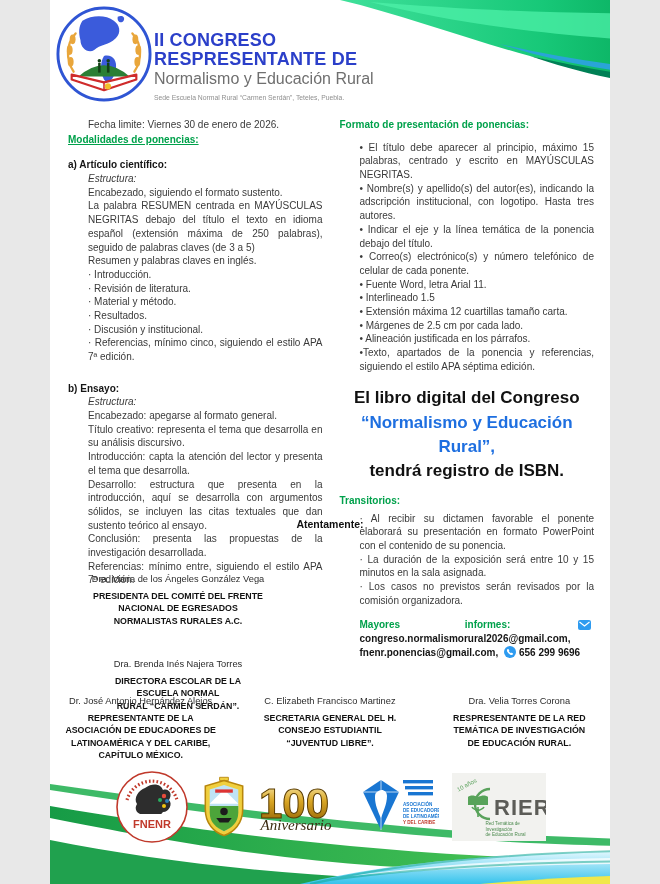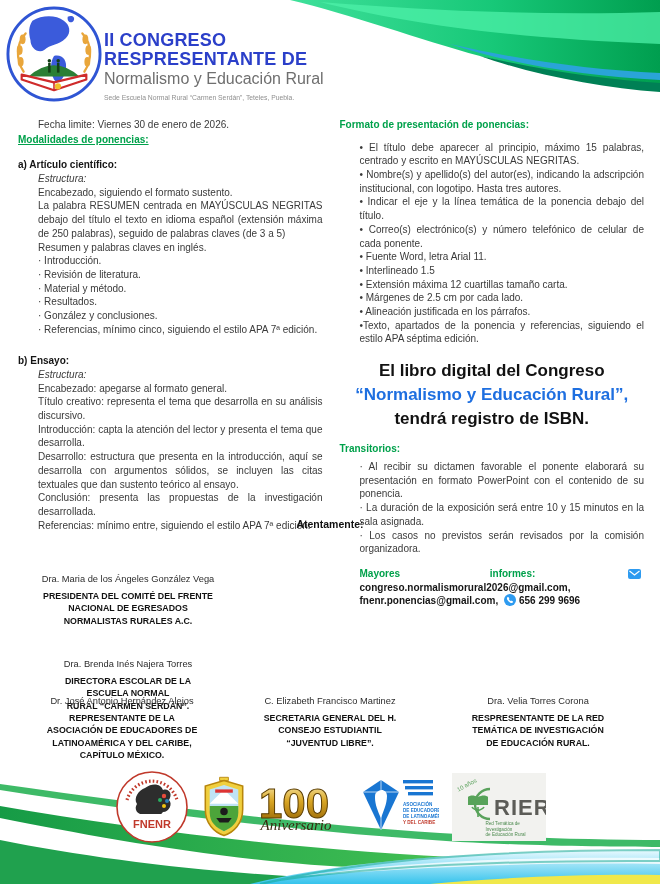--- a/index.html
+++ b/index.html
@@ -1,17 +1,17 @@
 <!DOCTYPE html>
 <html><head>
 <meta charset="utf-8">
 <style>
   html,body { margin:0; padding:0; background:#e8e8e8; }
   .page {
-    position:relative; width:660px; height:884px; margin:0 auto;
+    position:relative; width:560px; height:884px; margin:0 auto;
     background:#ffffff; overflow:hidden;
     font-family:"Liberation Sans", sans-serif; color:#3a3a3a;
   }
   
   .header { position:relative; height:112px; z-index:2; }
   .top-wave { position:absolute; top:0; left:0; width:660px; height:110px; z-index:1; }
   .logo-badge { position:absolute; top:5px; left:5px; width:98px; height:98px; z-index:3; }
   .title-block { position:absolute; left:104px; top:31px; z-index:3; }
   .title-line { color:#2b3fc9; font-weight:800; font-size:18px; line-height:1.04; letter-spacing:.2px; }
   .subtitle   { color:#6f6f6f; font-size:16px; margin-top:2px; }
@@ -120,21 +120,21 @@
       <div class="h-black first">a) Artículo científico:</div>
       <p class="italic">Estructura:</p>
       <div class="list">
           <p>Encabezado, siguiendo el formato sustento.</p>
           <p>La palabra RESUMEN centrada en MAYÚSCULAS NEGRITAS debajo del título el texto en idioma español (extensión máxima de 250 palabras), seguido de palabras claves (de 3 a 5)</p>
           <p>Resumen y palabras claves en inglés.</p>
           <p>· Introducción.</p>
           <p>· Revisión de literatura.</p>
           <p>· Material y método.</p>
           <p>· Resultados.</p>
-          <p>· González y conclusiones.</p>
+          <p>· Discusión y institucional.</p>
           <p>· Referencias, mínimo cinco, siguiendo el estilo APA 7ª edición.</p>
         </div>
 
       <div class="h-black" style="margin-top:18px;">b) Ensayo:</div>
       <p class="italic">Estructura:</p>
       <div class="list">
           <p>Encabezado: apegarse al formato general.</p>
           <p>Título creativo: representa el tema que desarrolla en su análisis discursivo.</p>
           <p>Introducción: capta la atención del lector y presenta el tema que desarrolla.</p>
           <p>Desarrollo: estructura que presenta en la introducción, aquí se desarrolla con argumentos sólidos, se incluyen las citas textuales que dan sustento teórico al ensayo.</p>

